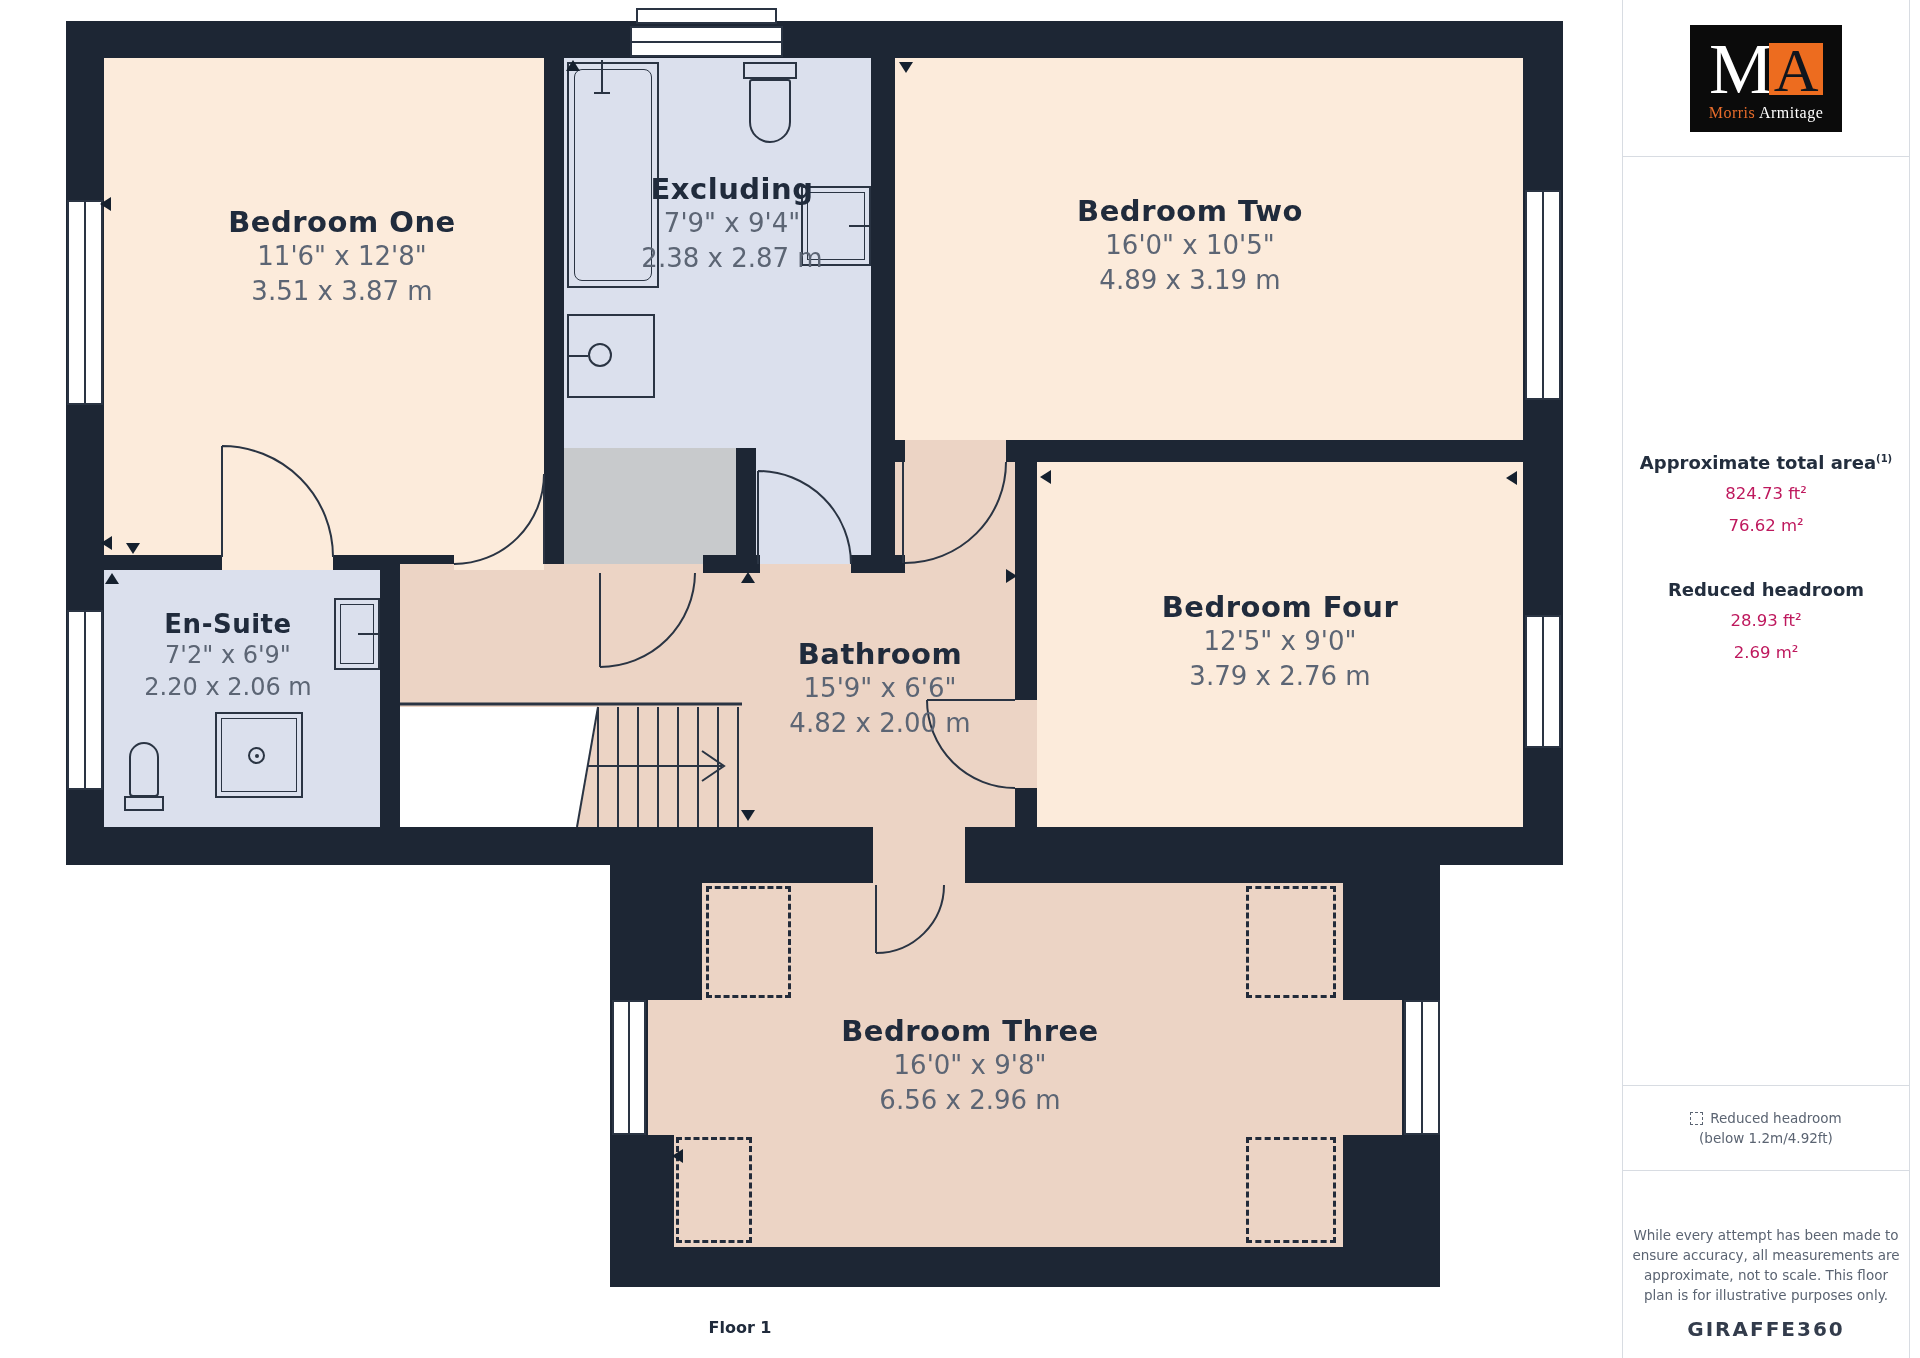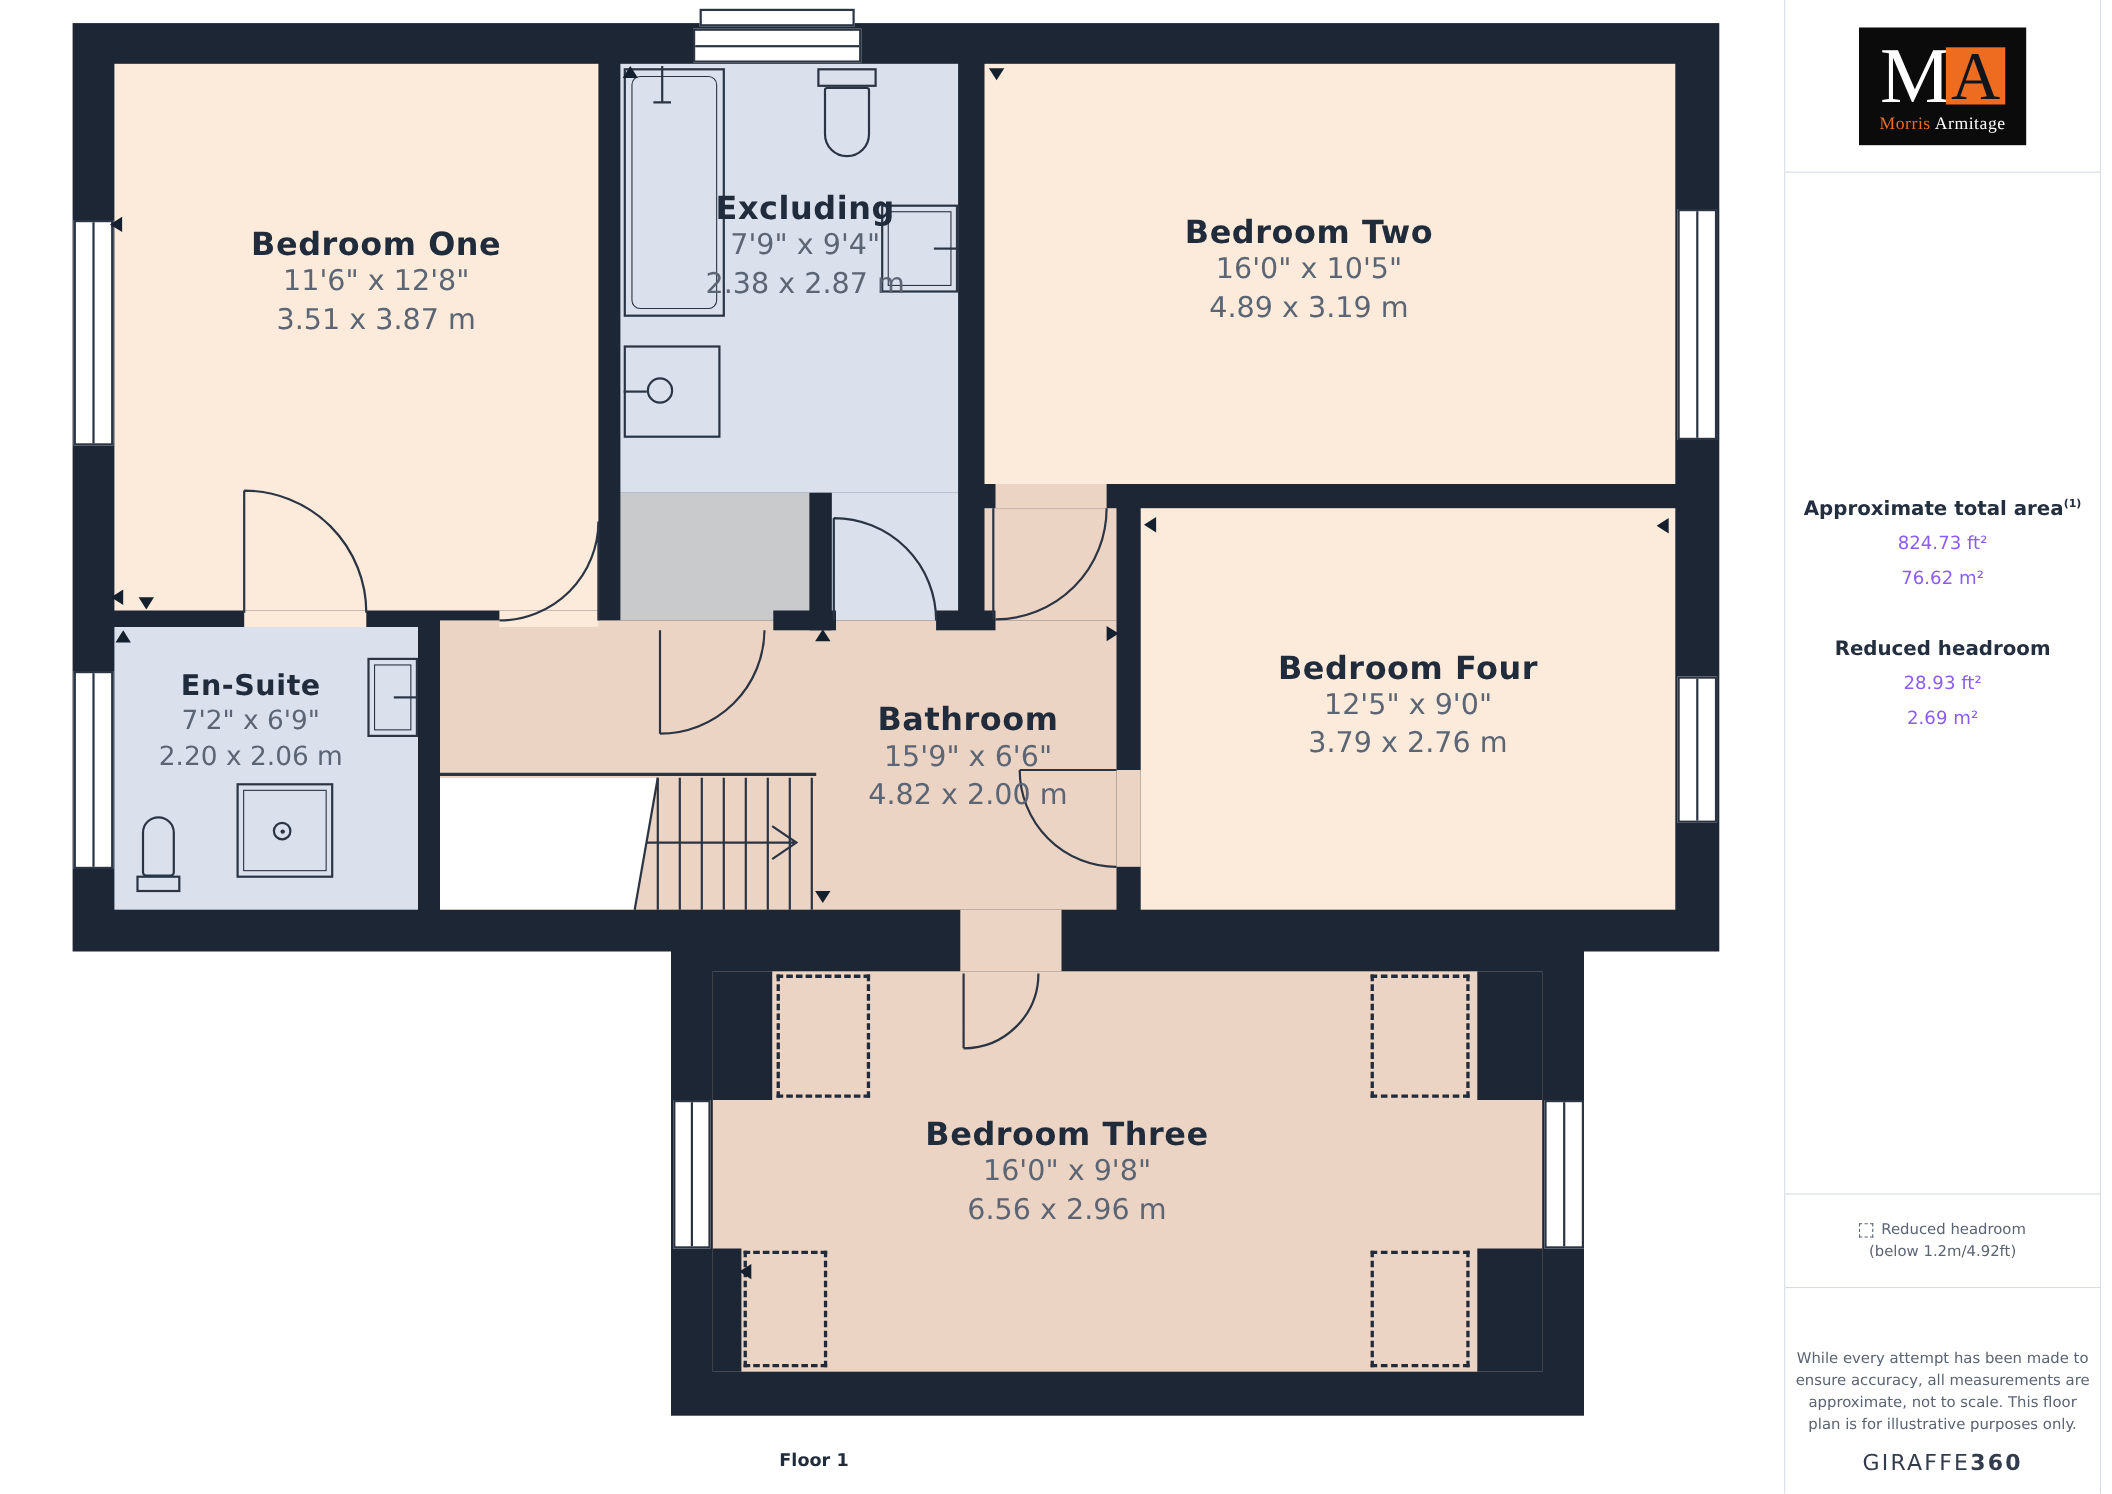--- a/index.html
+++ b/index.html
@@ -68,32 +68,32 @@
   .logo-m{font-family:"Liberation Serif","DejaVu Serif",serif;font-size:72px;line-height:58px;color:#fff;margin-right:-4px}
   .logo-a-box{width:54px;height:52px;background:var(--orange);display:flex;align-items:flex-end;justify-content:center;overflow:visible}
   .logo-a{font-family:"Liberation Serif","DejaVu Serif",serif;font-size:62px;line-height:50px;color:#10151d}
   .logo-names{margin-top:4px;font-family:"Liberation Serif","DejaVu Serif",serif;font-size:16px;letter-spacing:.5px}
   .logo-first{color:#e86c2b}
   .logo-last{color:#fff}
 
   .stats{position:absolute;left:0;top:452px;width:100%;text-align:center}
   .stat-title{font-size:18px;font-weight:bold;color:#232e3e}
   .stat-title sup{font-size:10px;font-weight:bold}
-  .stat-val{font-size:16.5px;color:#8b5cf6;margin-top:10px;line-height:22px}
+  .stat-val{font-size:16.5px;color:#be185d;margin-top:10px;line-height:22px}
   .stat-gap{height:42px}
 
   .sb-sec{position:absolute;left:0;width:100%;border-top:1px solid var(--sb-border);
     display:flex;flex-direction:column;align-items:center;justify-content:center;text-align:center;color:#5b6472;font-size:13.5px;line-height:20px}
   .sec-footnote{top:1012px;height:73px}
   .sec-legend{top:1085px;height:85px}
   .sec-disclaimer{top:1170px;height:224px;border-bottom:1px solid var(--sb-border)}
   .legend-row{display:flex;align-items:center;gap:7px;justify-content:center}
   .dashed-icon{display:inline-block;width:13px;height:13px;border:1.5px dashed #5b6472}
   .brand{margin-top:14px;font-size:20px;letter-spacing:2px;color:#333c4c}
-  .brand-a{font-weight:400}
+  .brand-a{font-weight:700}
   .brand-b{font-weight:700}
 </style>
 </head>
 <body>
 
 <div class="page">
 
   <div class="plan">
 
     <div class="wall" style="left:66px;top:21px;width:1497px;height:844px"></div>

